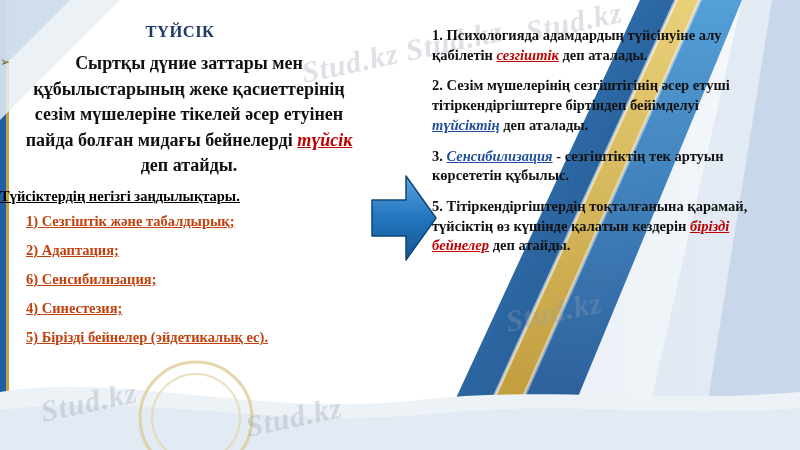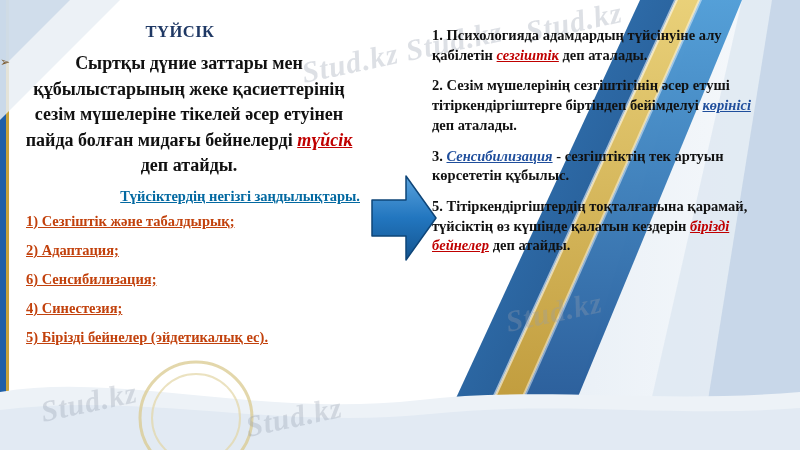--- a/index.html
+++ b/index.html
@@ -86,24 +86,23 @@
     text-align: center;
   }
   .u-red {
     color: #C00000;
     text-decoration: underline;
     font-style: italic;
   }
   .sub-head {
     font-weight: bold;
     font-size: 14.5px;
-    color: #0369a1;
+    color: #000000;
     text-decoration: underline;
     margin-top: 9px;
-    text-align: right;
   }
   .list {
     margin: 7px 0 0 0;
     padding: 0;
     list-style: none;
   }
   .list li {
     font-weight: bold;
     font-size: 14.5px;
     color: #c2410c;
@@ -236,21 +235,21 @@
     </svg>
   </div>
 
   <div class="right-col">
 
     <div class="r-item">
       <span>1. Психологияда адамдардың түйсінуіне алу қабілетін </span><span class="u-red">сезгіштік</span><span> деп аталады.</span>
     </div>
 
     <div class="r-item">
-      <span>2. Сезім мүшелерінің сезгіштігінің әсер етуші тітіркендіргіштерге біртіндеп бейімделуі </span><span class="u-blue">көрінісі</span><span> деп аталады.</span>
+      <span>2. Сезім мүшелерінің сезгіштігінің әсер етуші тітіркендіргіштерге біртіндеп бейімделуі </span><span class="u-blue">түйсіктің</span><span> деп аталады.</span>
     </div>
 
     <div class="r-item">
       <span>3. </span><span class="u-blue">Сенсибилизация</span><span> - сезгіштіктің тек артуын көрсететін құбылыс.</span>
     </div>
 
 
     <div class="r-item">
       <span>5. Тітіркендіргіштердің тоқталғанына қарамай, түйсіктің өз күшінде қалатын кездерін </span><span class="u-red">бірізді бейнелер</span><span> деп атайды.</span>
     </div>

